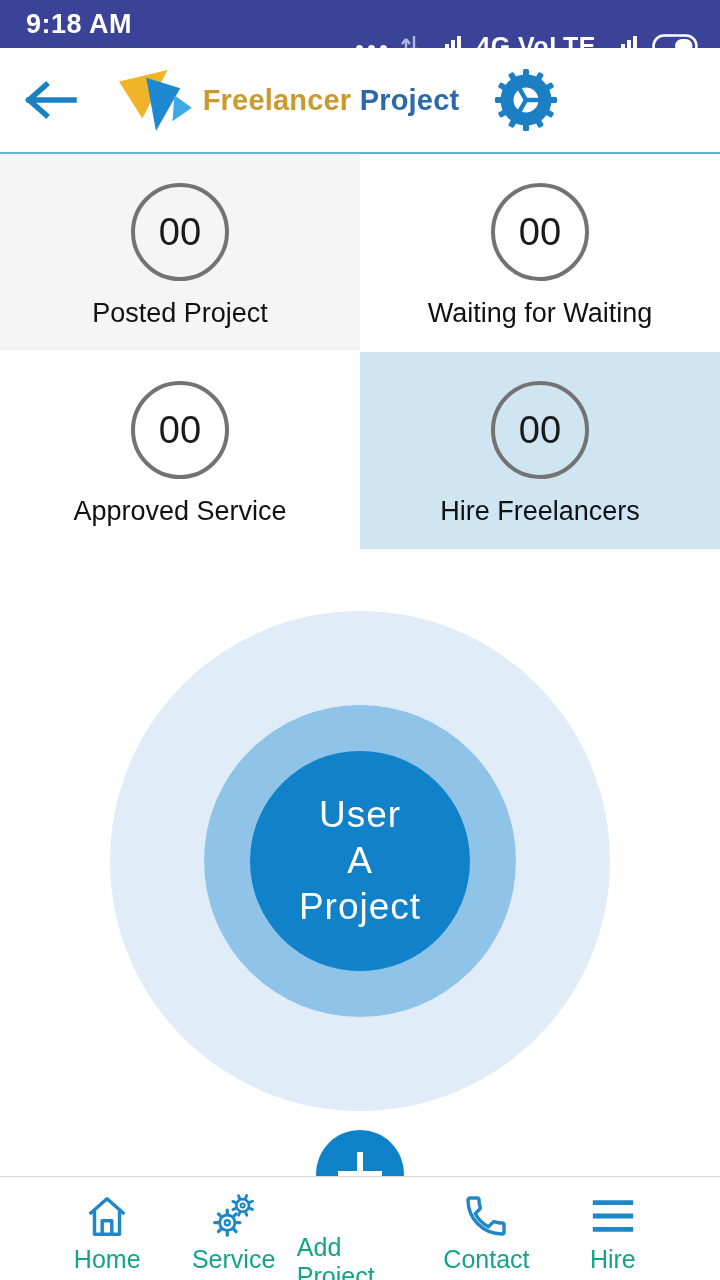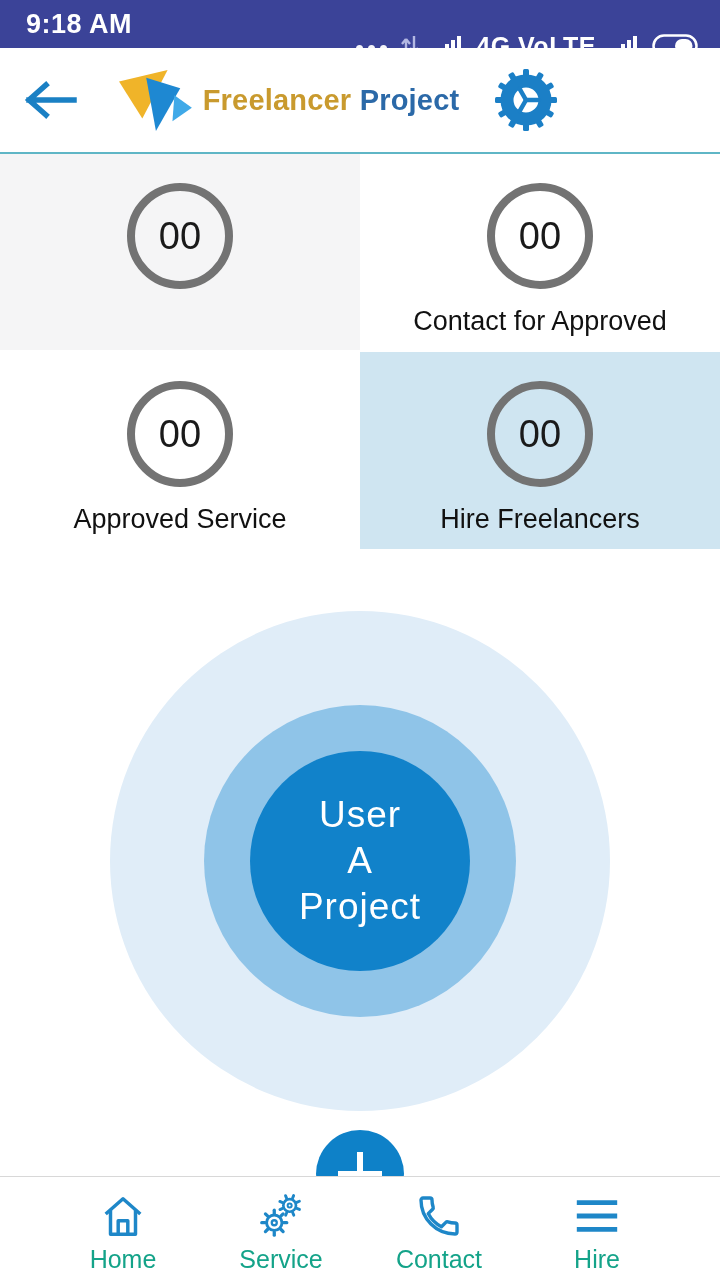--- a/index.html
+++ b/index.html
@@ -35,21 +35,21 @@
   .tile{
     position:absolute;width:360px;display:flex;flex-direction:column;
     align-items:center;box-sizing:border-box;cursor:pointer;
   }
   .tile-1{left:0;  top:154px;height:196px;background:#F5F5F6;}
   .tile-2{left:360px;top:154px;height:196px;background:#FFFFFF;}
   .tile-3{left:0;  top:352px;height:197px;background:#FFFFFF;}
   .tile-4{left:360px;top:352px;height:197px;background:#CFE5F1;}
   .count-circle{
     margin-top:29px;width:90px;height:90px;border-radius:50%;
-    border:8px solid #737373;display:flex;align-items:center;justify-content:center;
+    border:4px solid #737373;display:flex;align-items:center;justify-content:center;
     font-size:38px;color:#1a1a1a;background:transparent;
   }
   .tile-label{margin-top:17px;font-size:27px;color:#111;}
   
   .circle{position:absolute;border-radius:50%;}
   .circle-outer{left:110px;top:611px;width:500px;height:500px;background:#E0EDF8;}
   .circle-mid{left:204px;top:705px;width:312px;height:312px;background:#8FC4E8;}
   .circle-inner{
     left:250px;top:751px;width:220px;height:220px;background:#1182CA;
     display:flex;flex-direction:column;align-items:center;justify-content:center;
@@ -157,24 +157,25 @@
         <line x1="32" y1="32" x2="25.5" y2="20.7"></line>
         <line x1="32" y1="32" x2="25.5" y2="43.3"></line>
       </g>
     </svg>
   </button>
 </div>
 <div class="header-divider"></div>
 
 <div class="tile tile-1">
   <div class="count-circle">00</div>
+  <div class="tile-label">Posted Project</div>
 </div>
 <div class="tile tile-2">
   <div class="count-circle">00</div>
-  <div class="tile-label">Contact for Approved</div>
+  <div class="tile-label">Waiting for Waiting</div>
 </div>
 <div class="tile tile-3">
   <div class="count-circle">00</div>
   <div class="tile-label">Approved Service</div>
 </div>
 <div class="tile tile-4">
   <div class="count-circle">00</div>
   <div class="tile-label">Hire Freelancers</div>
 </div>
 
@@ -239,20 +240,23 @@
               <line y1="-11" y2="-8" transform="rotate(292)"></line>
               <line y1="-11" y2="-8" transform="rotate(337)"></line>
             </g>
           </g>
         </g>
       </svg>
     </span>
     <span class="nav-label">Service</span>
   </div>
 
+  <div class="nav-item nav-item-add">
+    <span class="nav-label">Add Project</span>
+  </div>
 
   <div class="nav-item">
     <span class="nav-icon">
       <svg width="48" height="48" viewBox="0 0 24 24">
         <path d="M6.62 10.79c1.44 2.83 3.76 5.14 6.59 6.59l2.2-2.2c.27-.27.67-.36 1.02-.24 1.12.37 2.33.57 3.57.57.55 0 1 .45 1 1V20c0 .55-.45 1-1 1-9.39 0-17-7.61-17-17 0-.55.45-1 1-1h3.5c.55 0 1 .45 1 1 0 1.25.2 2.45.57 3.57.11.35.03.74-.25 1.02l-2.2 2.2z" fill="none" stroke="#1E87C8" stroke-width="1.7" stroke-linejoin="round"></path>
       </svg>
     </span>
     <span class="nav-label">Contact</span>
   </div>
 

